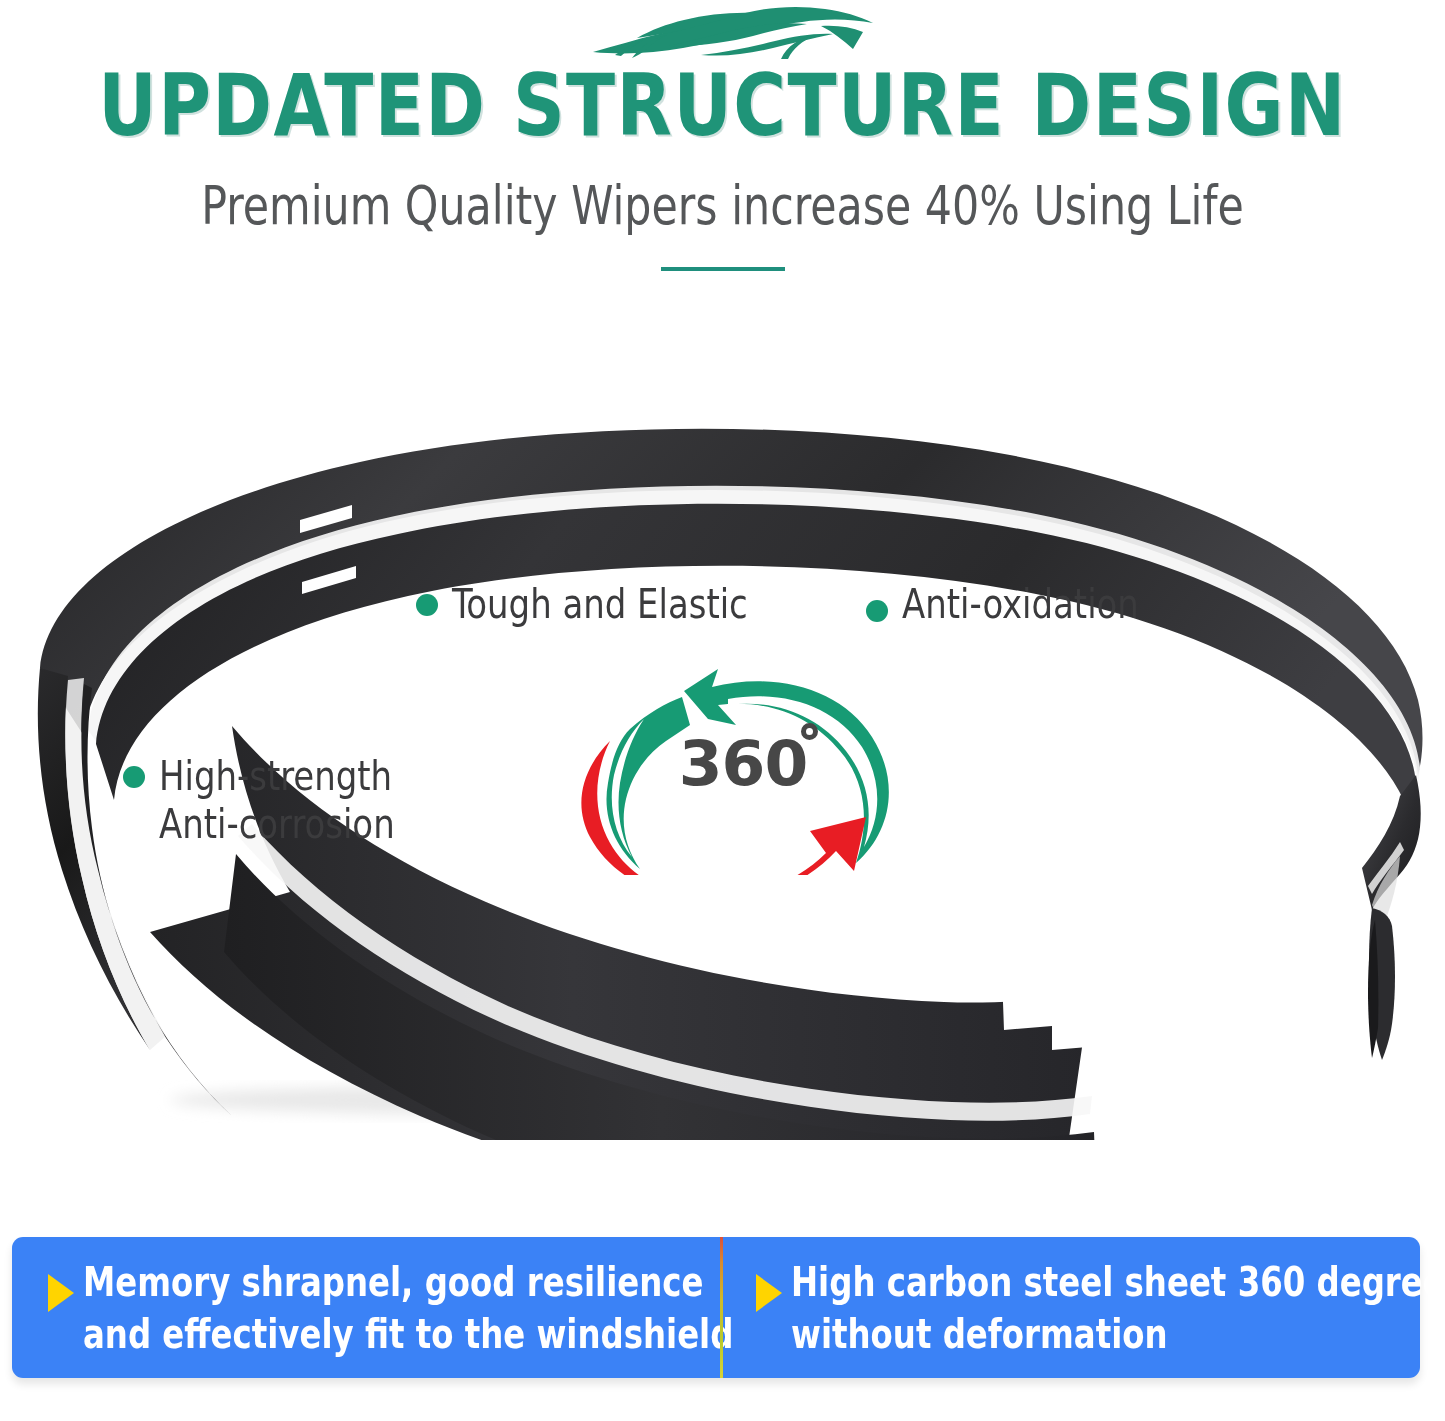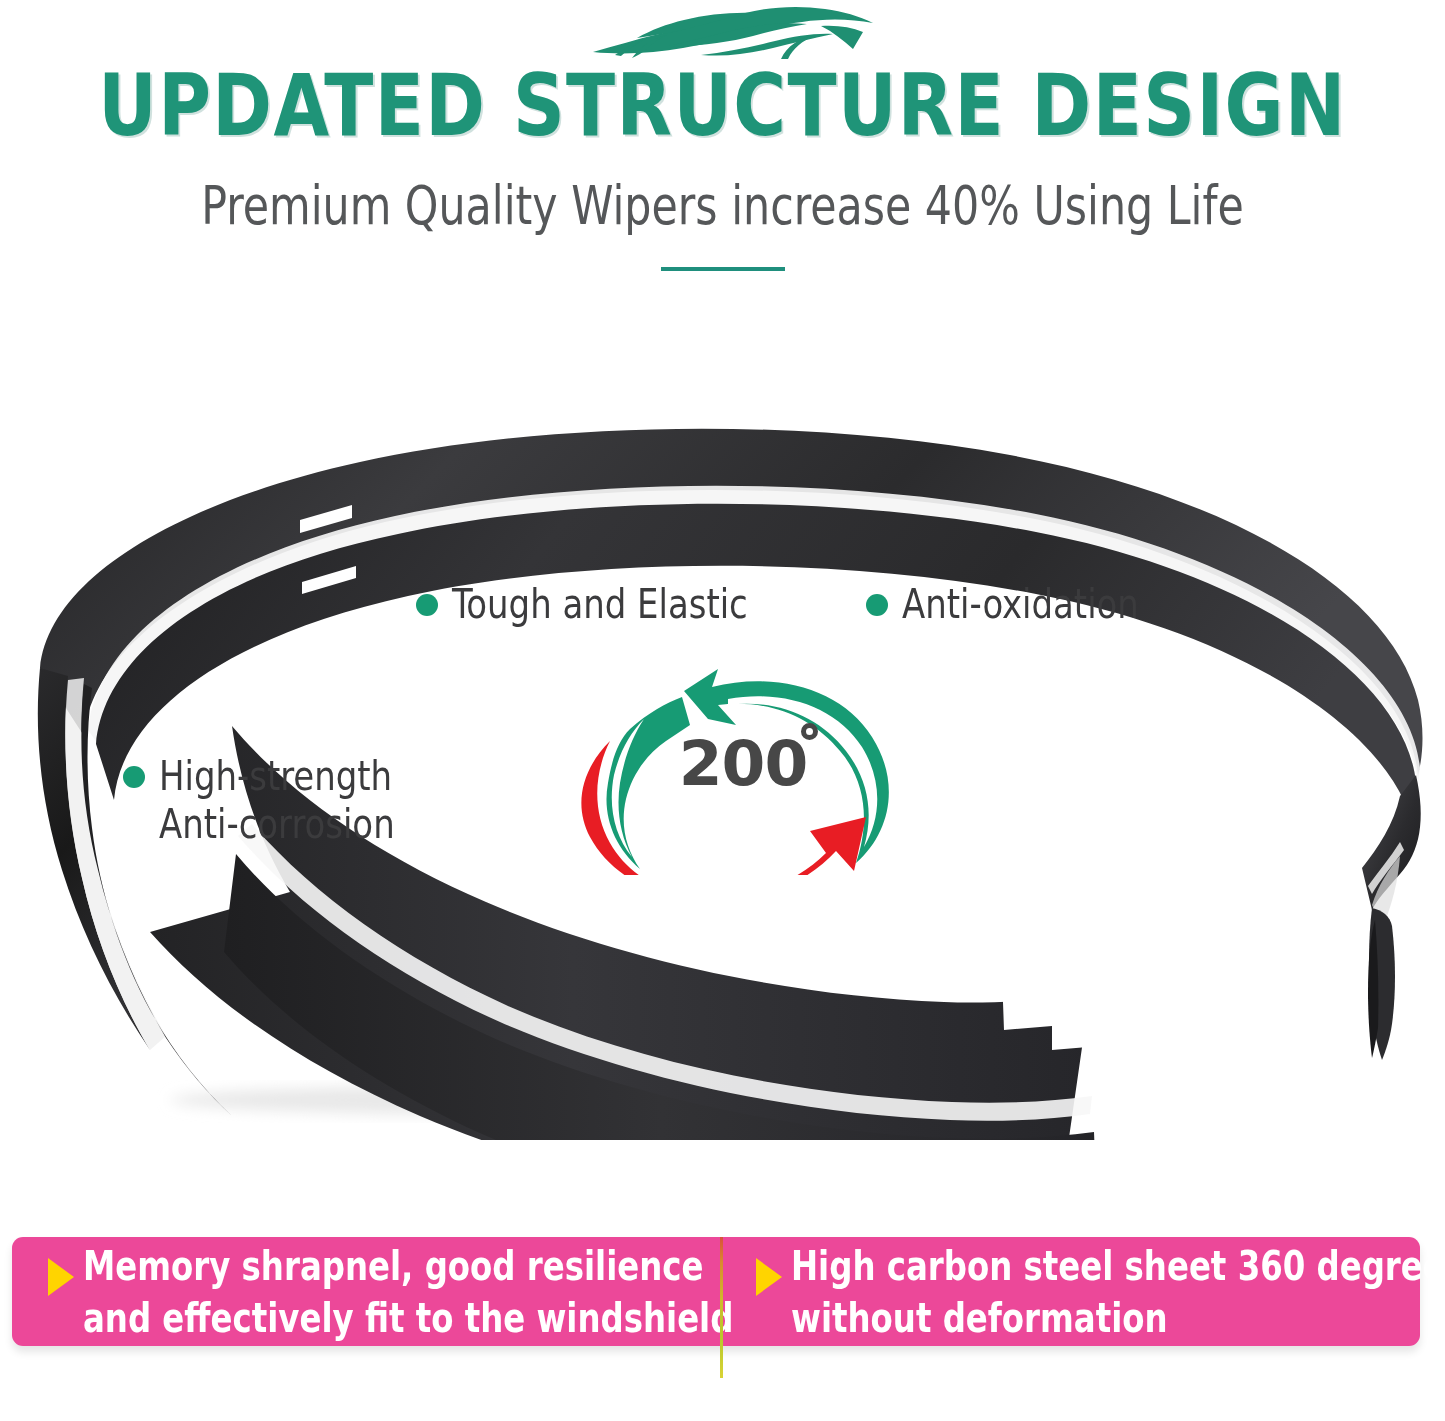--- a/index.html
+++ b/index.html
@@ -102,21 +102,21 @@
   }
   .callout .txt {
     color: #3b3b3d;
     font-family: "DejaVu Sans Condensed", "Liberation Sans Narrow", "Liberation Sans", sans-serif;
     font-size: 41px;
     line-height: 48px;
     transform: scaleX(0.92);
     transform-origin: left top;
   }
   #callout-tough    { left: 416px;  top: 563px;  }
-  #callout-anti-ox  { left: 866px;  top: 563px;  }
+  #callout-anti-ox  { left: 866px;  top: 563px; align-items: center;  }
   #callout-strength { left: 123px;  top: 735px;  }
   #callout-quieter  { left: 1207px; top: 757px;  }
 
   
   #badge-360 {
     position: absolute;
     left: 570px;
     top: 655px;
     width: 350px;
     height: 220px;
@@ -150,22 +150,22 @@
     border-radius: 50%;
     box-sizing: border-box;
   }
 
   
   #banner {
     position: absolute;
     left: 12px;
     top: 1237px;
     width: 1408px;
-    height: 109px;
-    background: #ec4899;
+    height: 141px;
+    background: #3b82f6;
     border-radius: 11px;
     box-shadow: 0 6px 9px rgba(0,0,0,0.10);
     display: flex;
   }
   .banner-panel {
     position: relative;
     display: flex;
     align-items: center;
     padding-left: 36px;
     box-sizing: border-box;
@@ -381,21 +381,21 @@
 
       <path d="M44,120 C50,96 60,78 74,64 C62,82 54,104 50,128
                C46,154 50,180 62,202 C44,180 38,150 44,120 Z" fill="#ffffff"></path>
 
       <path d="M40,86 C24,118 22,156 40,188 C66,234 124,252 184,238
                C214,230 238,216 256,198
                L240,176 L296,162 L284,216 L266,196
                C244,220 212,238 174,244 C108,254 46,230 20,182 C4,152 10,116 40,86 Z" fill="#e81d24"></path>
     </svg>
     <div id="badge-360-text">
-      <span>200</span>
+      <span>360</span>
     </div>
     <div id="badge-360-deg"></div>
   </div>
 
   <div class="callout" id="callout-tough">
     <span class="dot"></span>
     <span class="txt">Tough and Elastic</span>
   </div>
 
   <div class="callout" id="callout-anti-ox">

